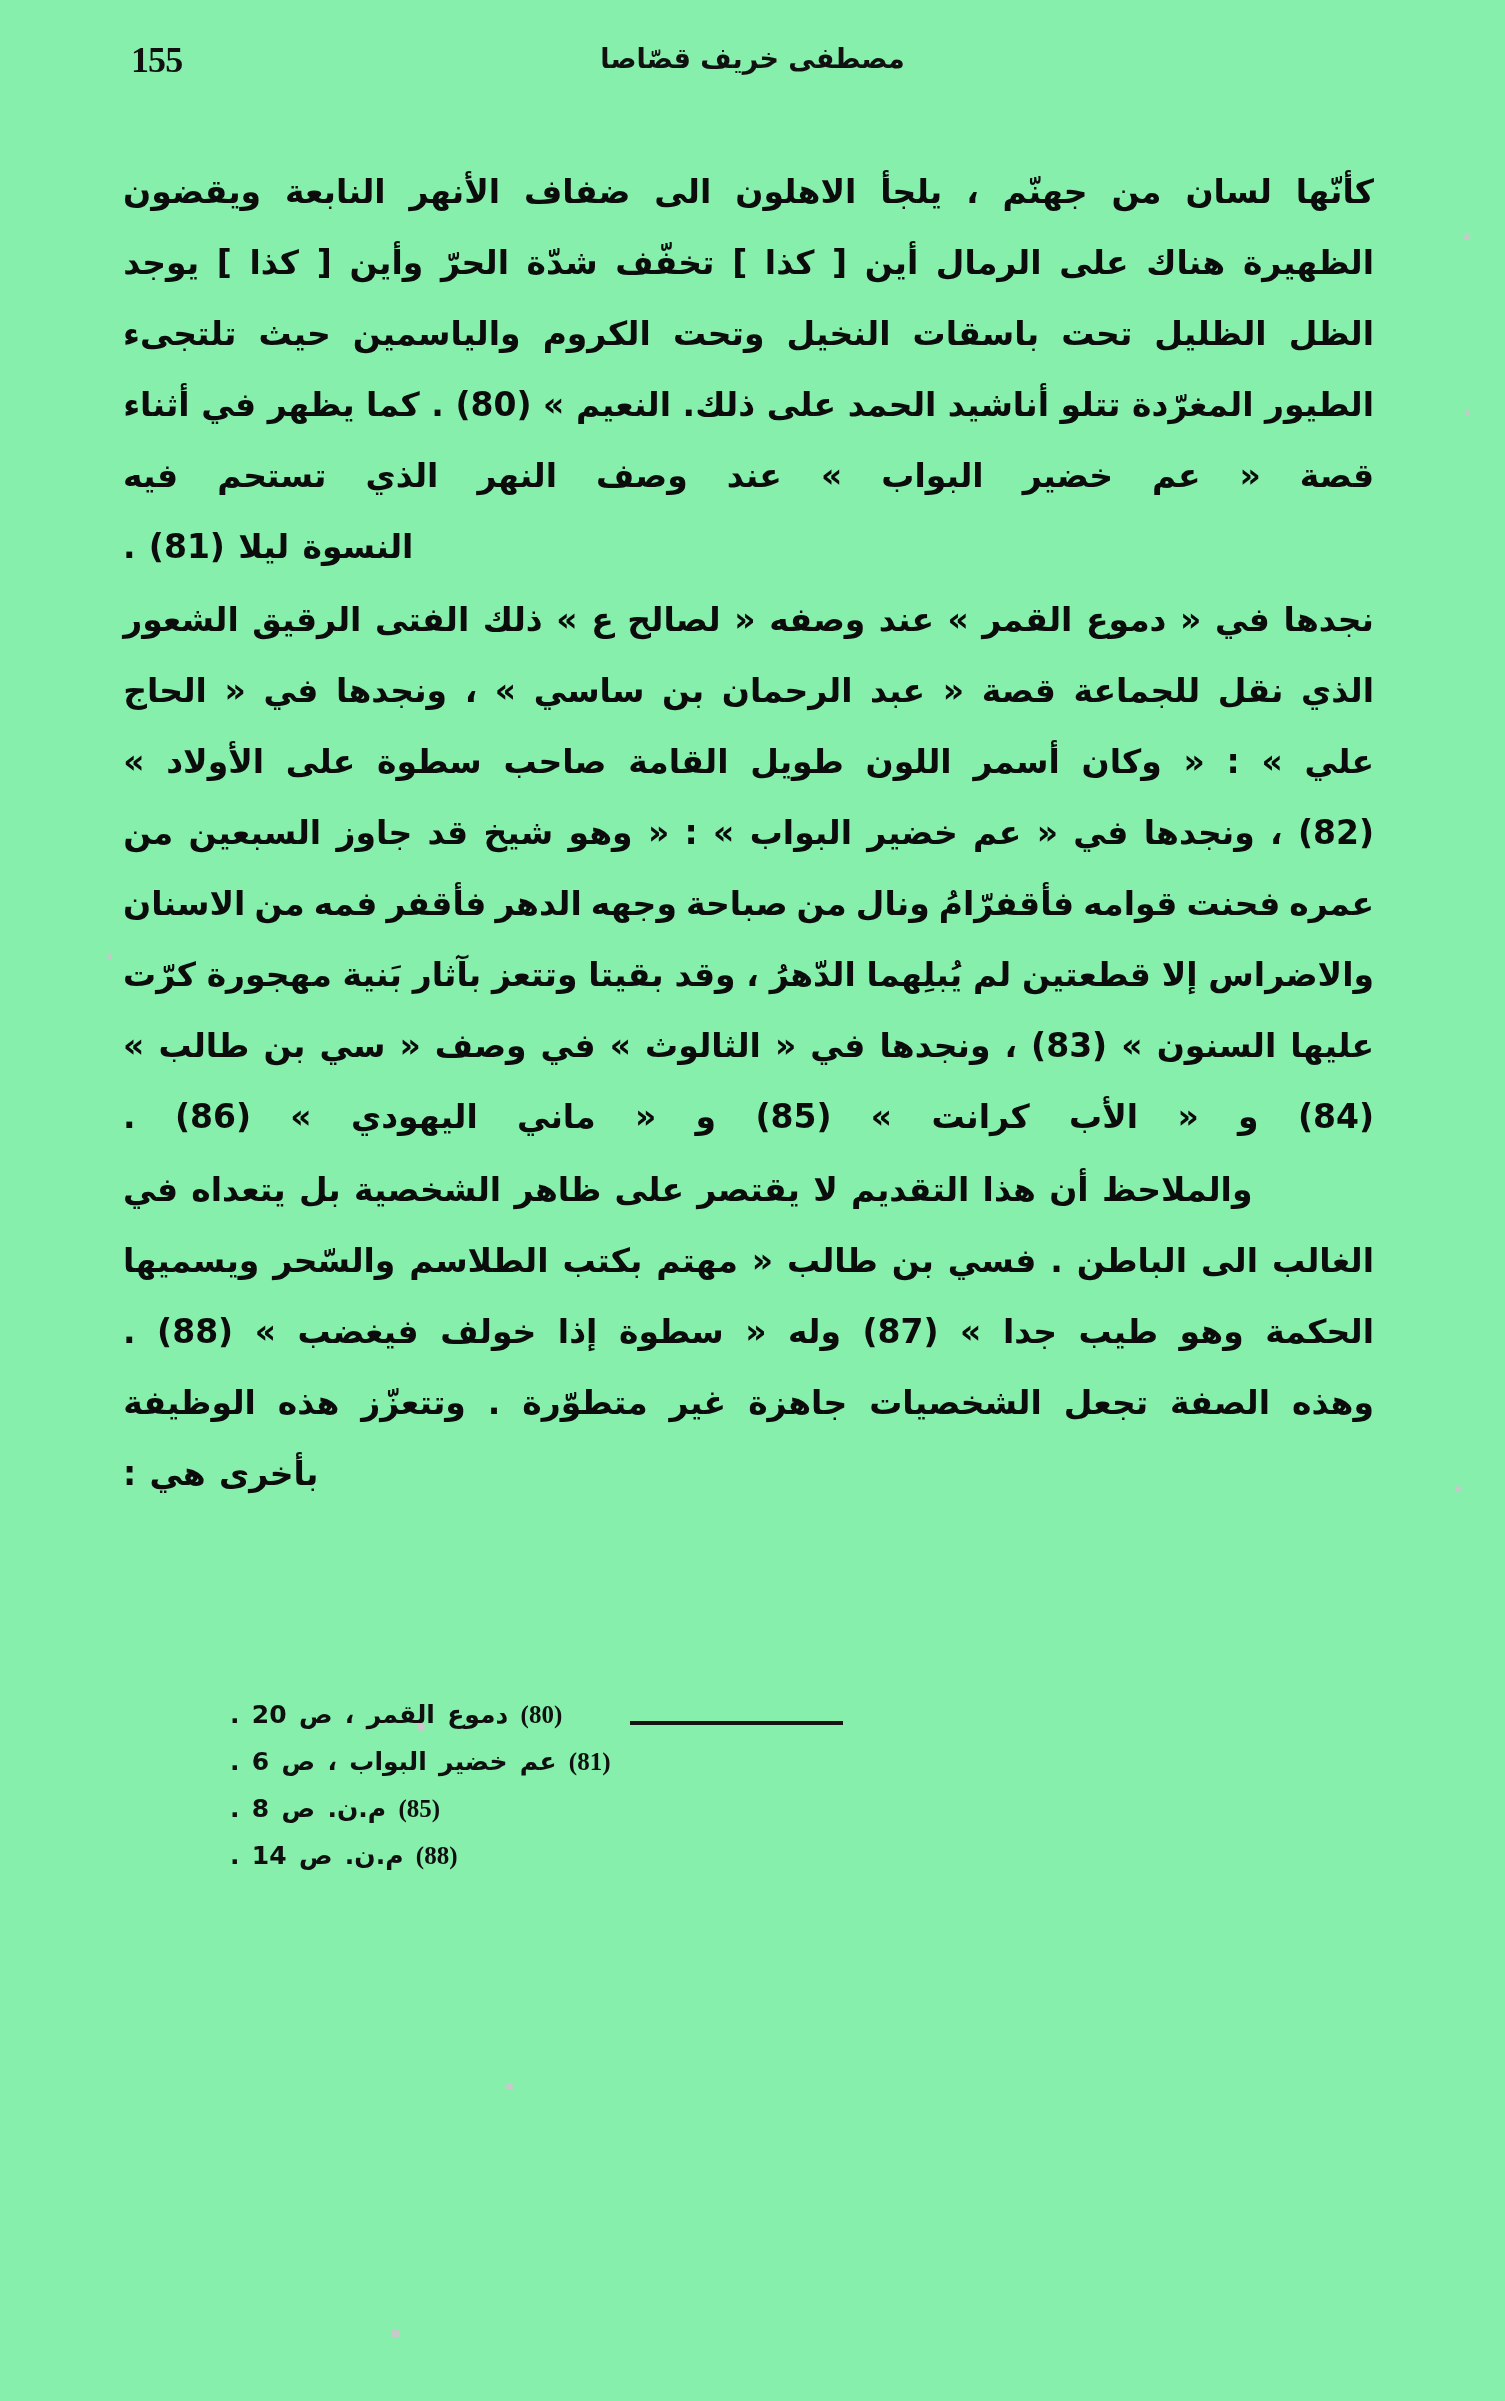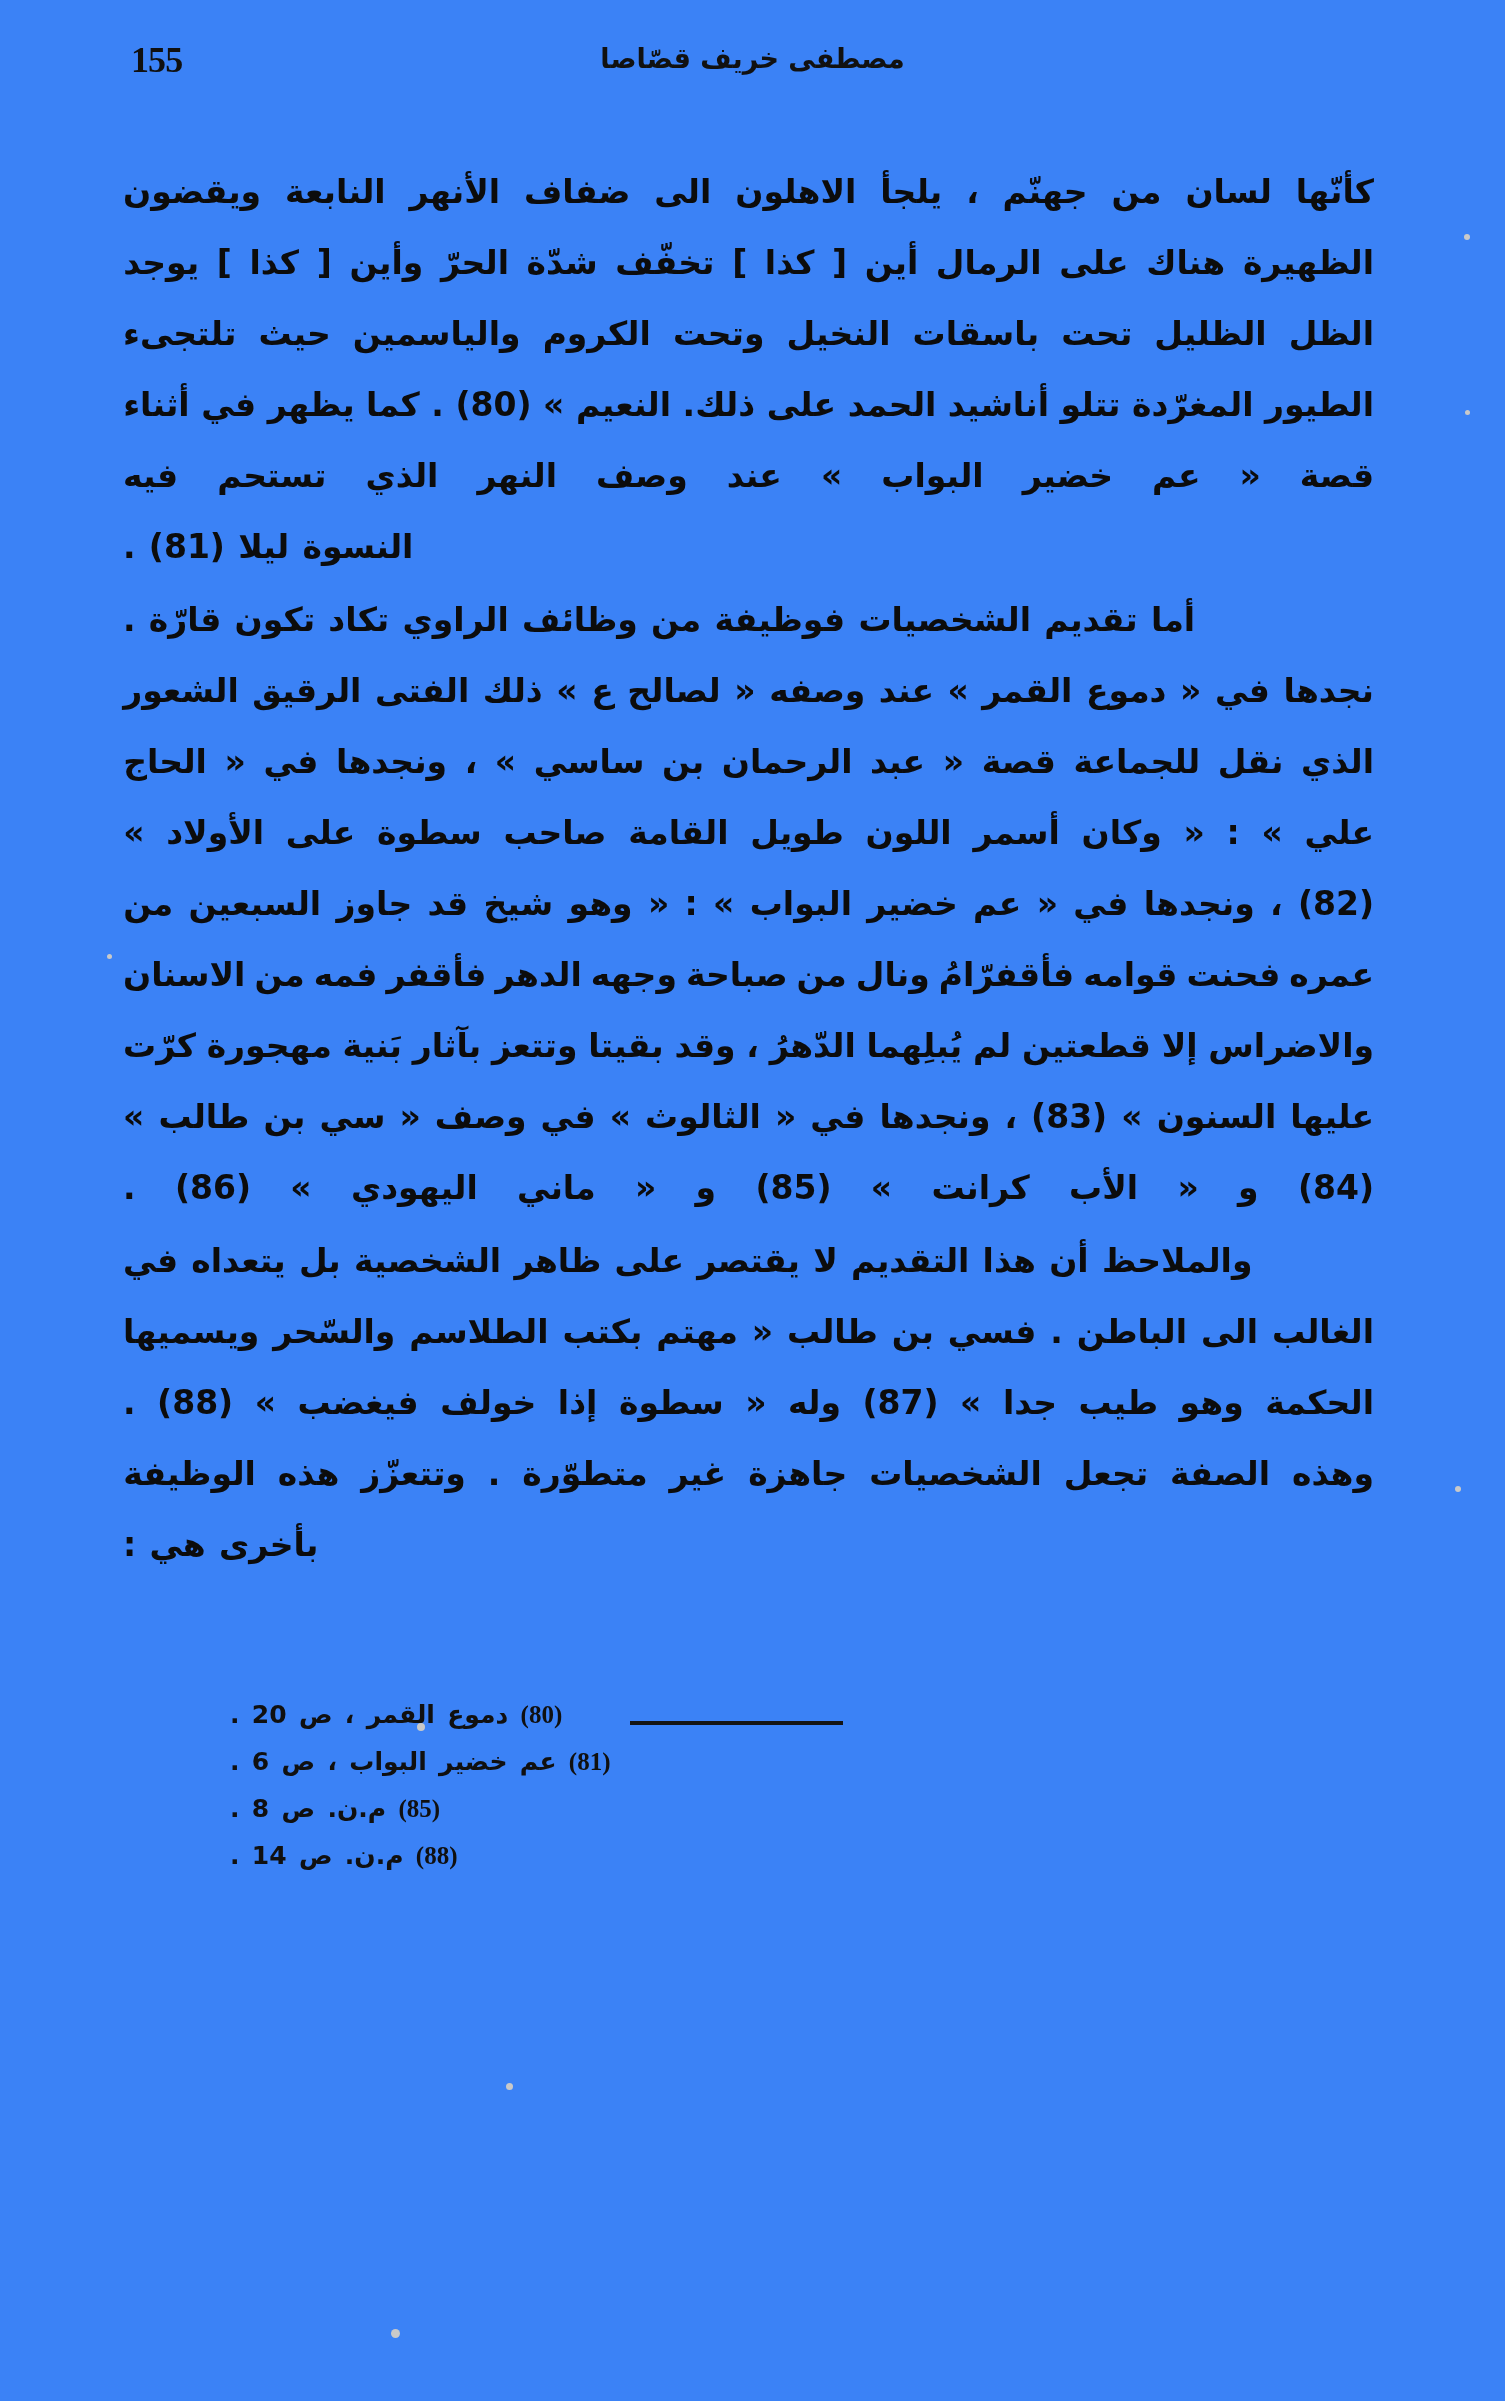--- a/index.html
+++ b/index.html
@@ -13,21 +13,21 @@
     height: 2401px;
     position: relative;
     font-family: "DejaVu Sans", "Liberation Sans", sans-serif;
     color: #0d0d0d;
     overflow: hidden;
   }
 
   .page {
     position: absolute;
     inset: 0;
-    background: #3b82f6;
+    background: #86efac;
   }
 
   
   .running-head {
     position: absolute;
     top: 34px;
     left: 0;
     right: 0;
     height: 48px;
     display: flex;
@@ -216,21 +216,20 @@
           <span>وصف</span>
           <span>النهر</span>
           <span>الذي</span>
           <span>تستحم</span>
           <span>فيه</span>
         </div>
       <div class="tline end-left">النسوة ليلا (81) .</div>
     </div>
 
     <div class="para">
-      <div class="tline end-left">أما تقديم الشخصيات فوظيفة من وظائف الراوي تكاد تكون قارّة .</div>
       <div class="tline">
           <span>نجدها</span>
           <span>في</span>
           <span>«</span>
           <span>دموع</span>
           <span>القمر</span>
           <span>»</span>
           <span>عند</span>
           <span>وصفه</span>
           <span>«</span>

